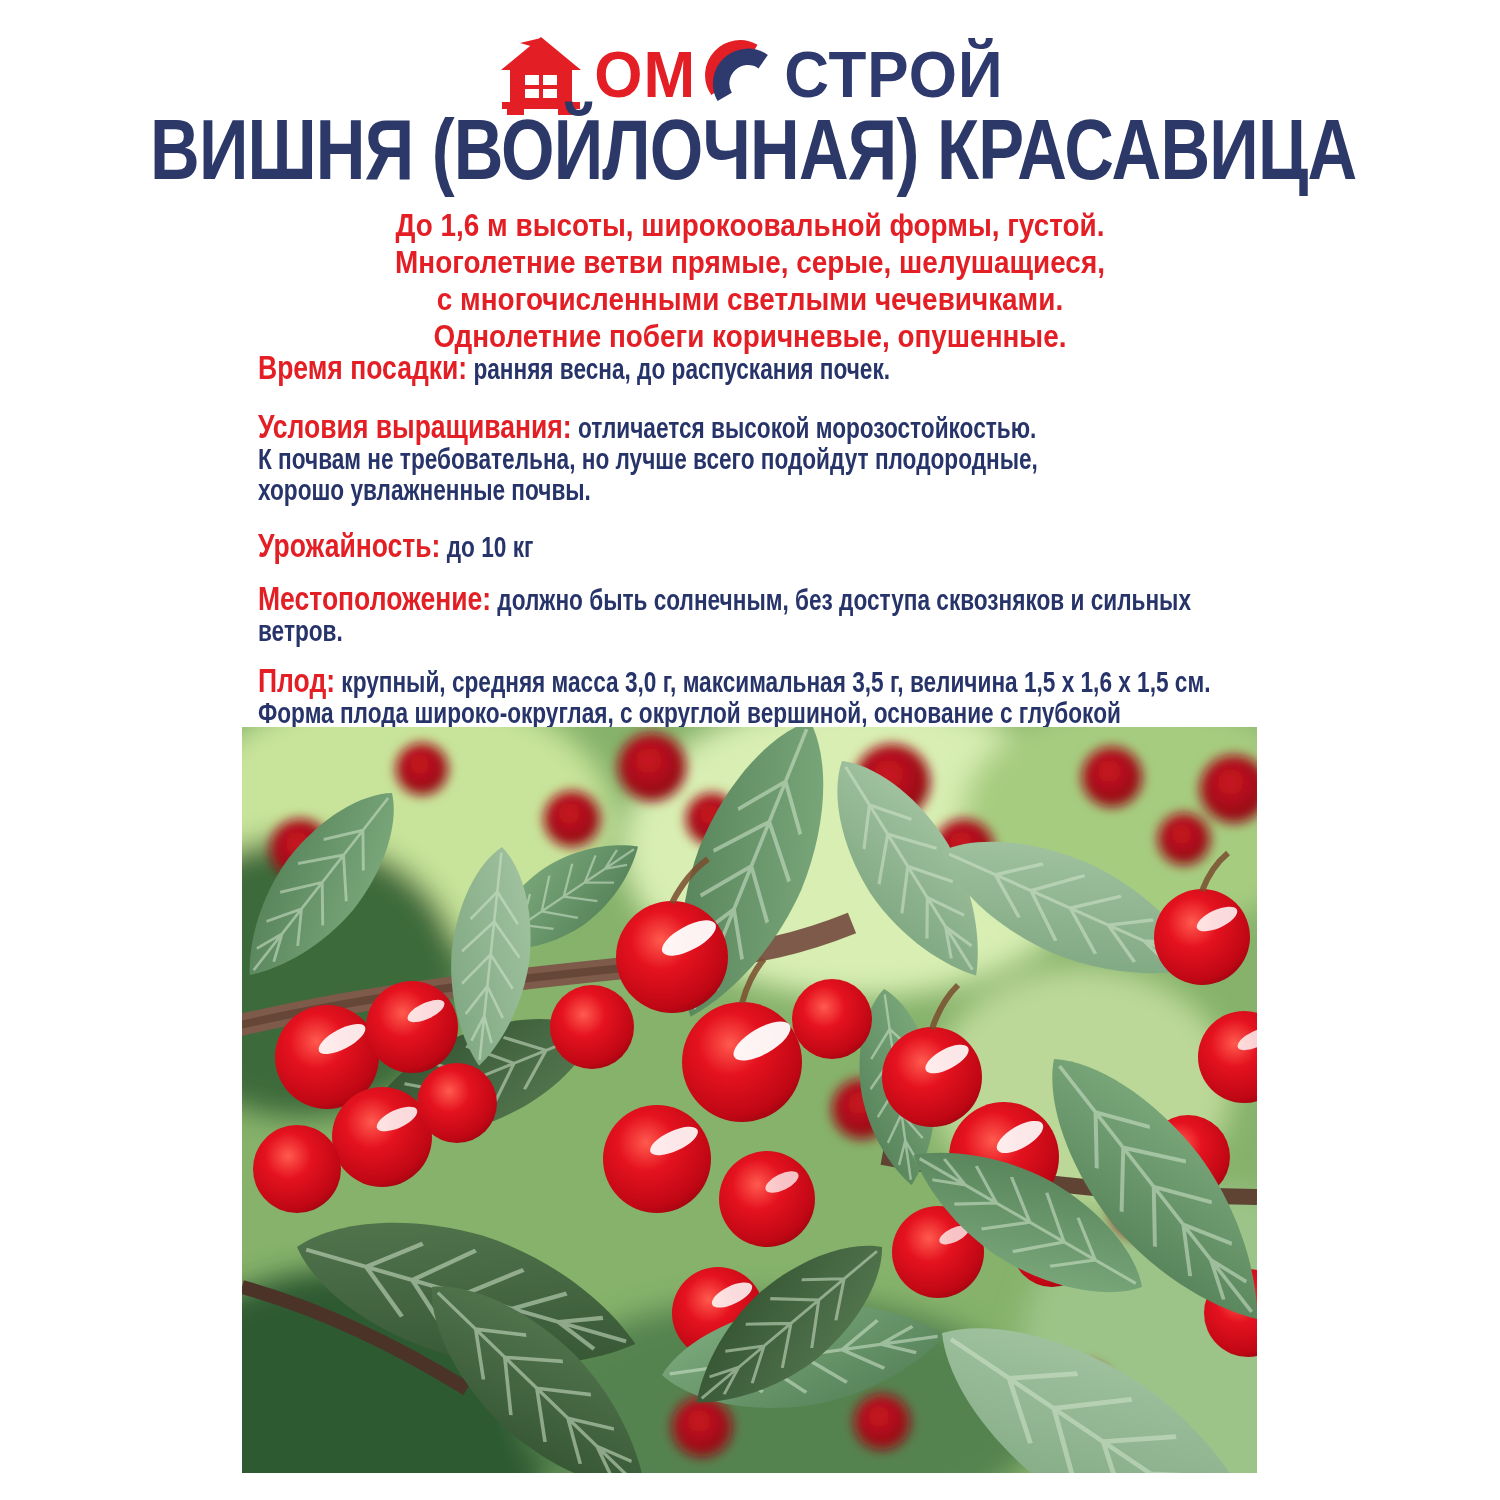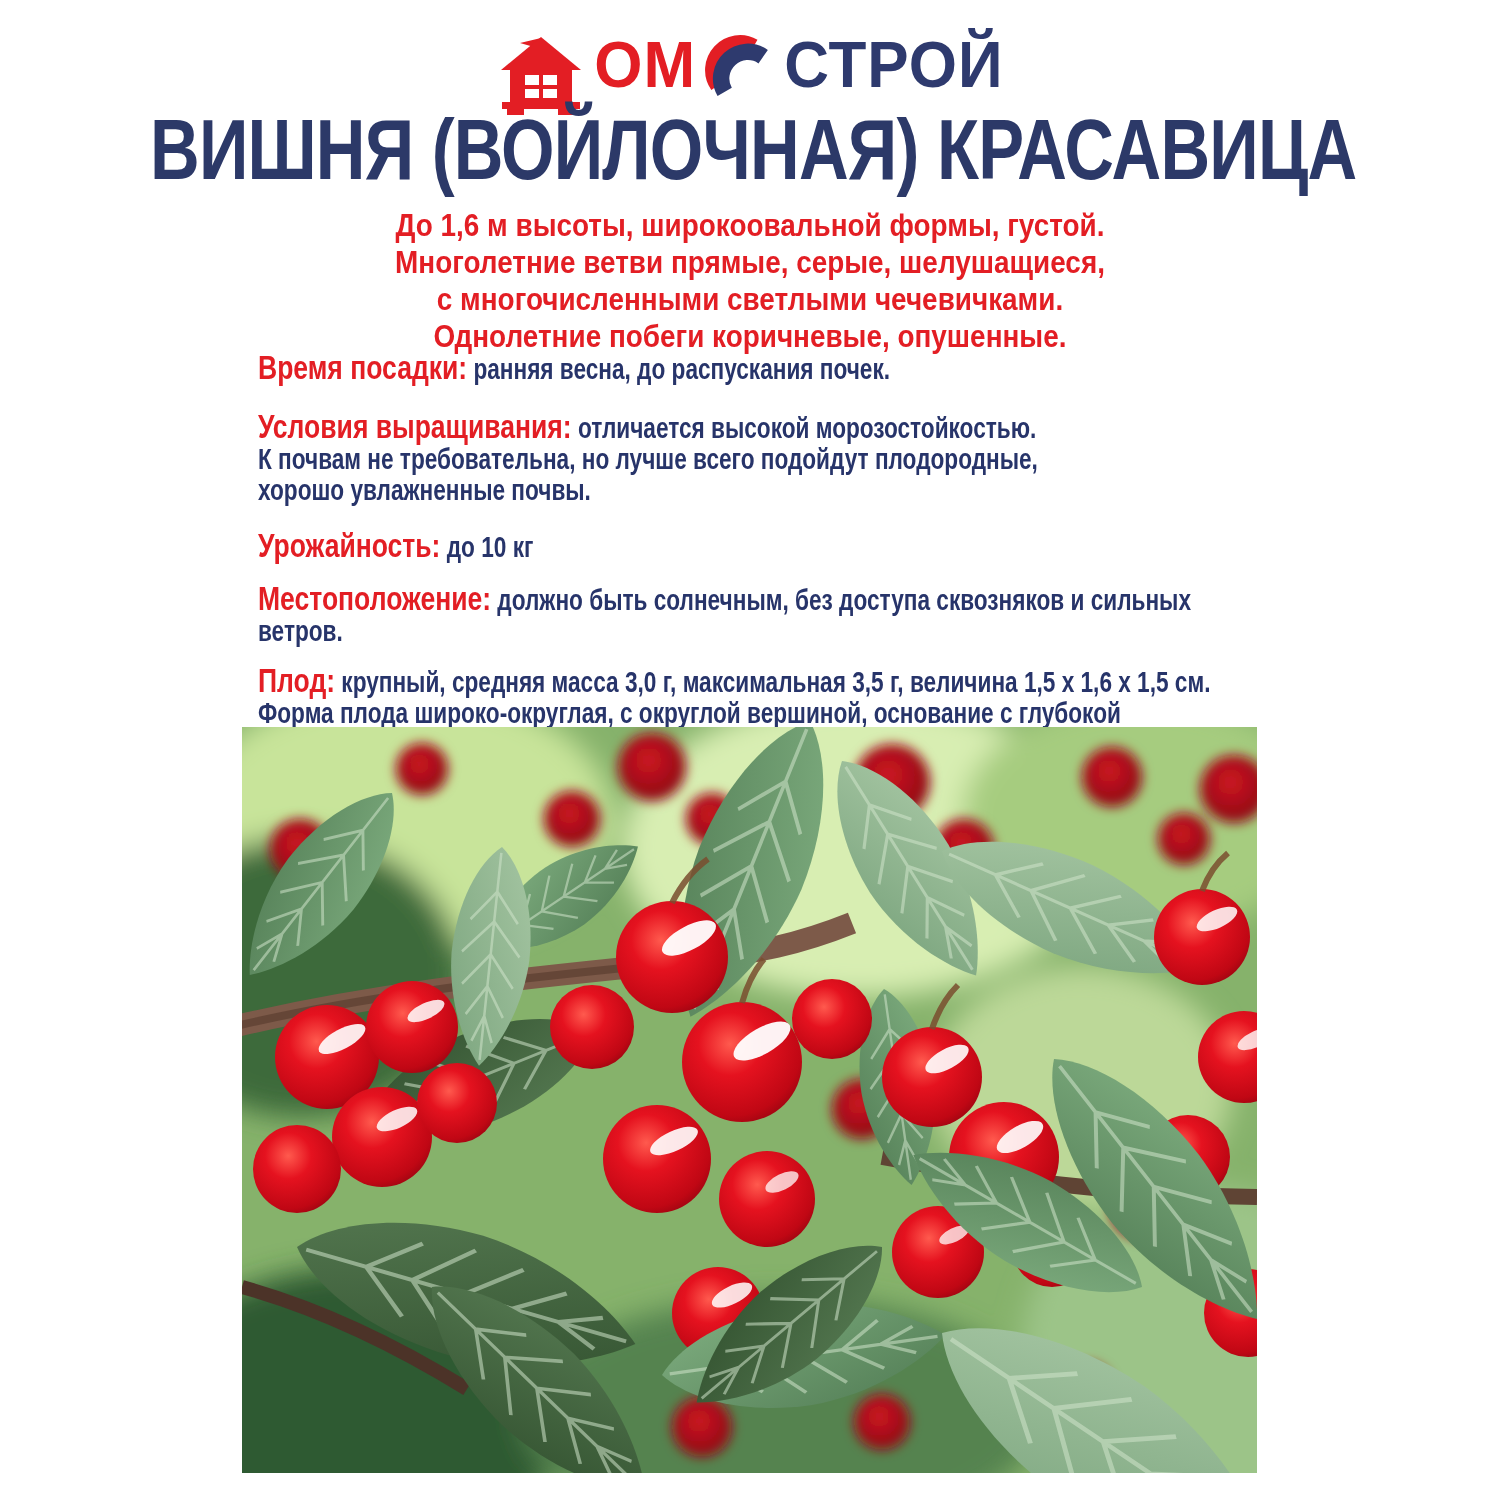--- a/index.html
+++ b/index.html
@@ -6,21 +6,21 @@
   body{
     width:1500px;height:1500px;background:#ffffff;
     font-family:"Liberation Sans","DejaVu Sans",sans-serif;
     position:relative;overflow:hidden;
   }
   .page{position:absolute;inset:0;background:#ffffff;}
 
   
   .logo{
     position:absolute;top:34px;left:0;width:100%;
-    display:flex;align-items:flex-start;justify-content:center;gap:8px;
+    display:flex;align-items:center;justify-content:center;gap:8px;
   }
   .logo .word{
     font-size:62px;font-weight:700;letter-spacing:1px;line-height:1;
     transform:scaleY(1.05);
   }
   .logo .word.red{color:#e31e24;}
   .logo .word.navy{color:#2e3a6e;}
   .logo svg{display:block;}
 
   

